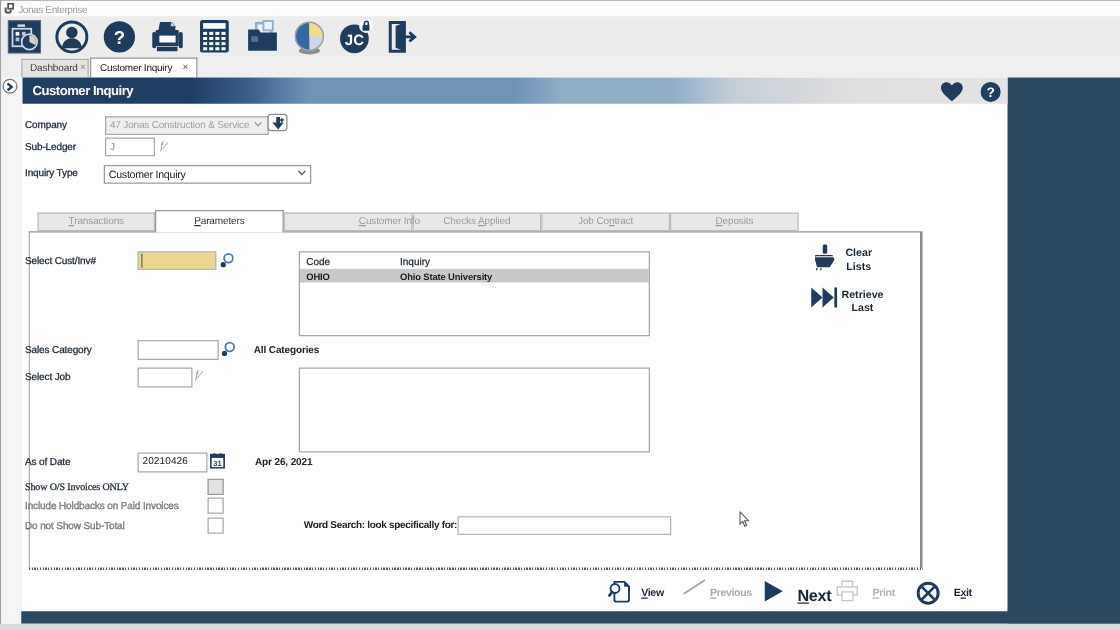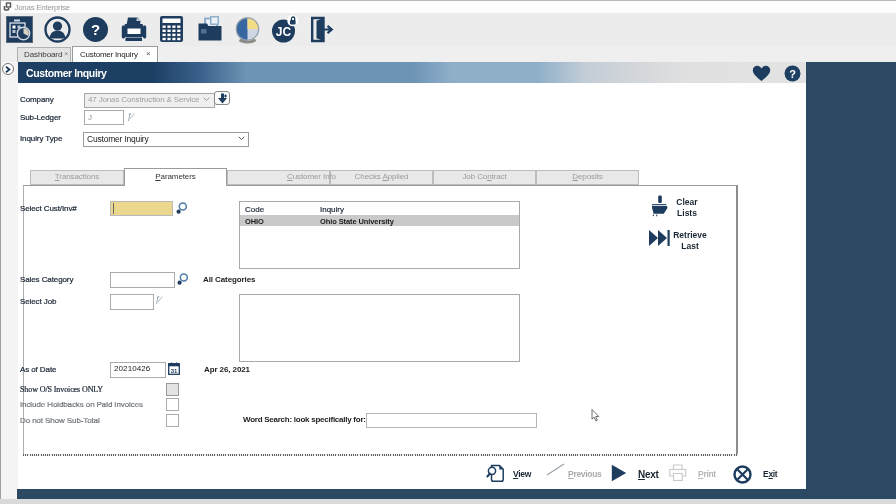--- a/index.html
+++ b/index.html
@@ -258,21 +258,21 @@
   <path d="M3.7 9.6 L1.5 12.4" stroke="#1d3c5e" stroke-width="2.2" stroke-linecap="round"></path>
 </svg>
 <div class="abs" style="left:513px;top:469px;font-size:8.5px;letter-spacing:-0.3px;font-weight:bold;color:#1a2633;"><u>V</u>iew</div>
 <svg class="abs" style="left:546px;top:463px" width="19" height="13" viewBox="0 0 19 13">
   <path d="M1 12 L18 1" stroke="#9aa4ad" stroke-width="1.3" fill="none"></path>
 </svg>
 <div class="abs" style="left:568px;top:469px;font-size:8.5px;letter-spacing:-0.3px;font-weight:bold;color:#ababab;"><u>P</u>revious</div>
 <svg class="abs" style="left:611px;top:464px" width="16" height="18" viewBox="0 0 16 18">
   <path d="M0.8 0.8 L15.2 9 L0.8 17.2 Z" fill="#1d3c5e"></path>
 </svg>
-<div class="abs" style="left:638px;top:469px;font-size:10px;letter-spacing:-0.3px;font-weight:bold;color:#1a2633;"><u>N</u>ext</div>
+<div class="abs" style="left:638px;top:469px;font-size:13px;letter-spacing:-0.3px;font-weight:bold;color:#1a2633;"><u>N</u>ext</div>
 <svg class="abs" style="left:668px;top:464px" width="20" height="18" viewBox="0 0 20 18">
   <path d="M5.5 5.5 L5.5 1 L14 1 L14 5.5" fill="none" stroke="#c8c8c8" stroke-width="1.1"></path>
   <rect x="1.8" y="5.5" width="16" height="6.5" fill="none" stroke="#c8c8c8" stroke-width="1.1"></rect>
   <rect x="5.5" y="9.5" width="8.8" height="7" fill="#fff" stroke="#c8c8c8" stroke-width="1.1"></rect>
 </svg>
 <div class="abs" style="left:698px;top:469px;font-size:8.5px;letter-spacing:-0.3px;font-weight:bold;color:#b5b5b5;"><u>P</u>rint</div>
 <svg class="abs" style="left:733px;top:465px" width="19" height="19" viewBox="0 0 19 19">
   <circle cx="9.5" cy="9.5" r="8" fill="none" stroke="#1d3c5e" stroke-width="2.4"></circle>
   <path d="M4.5 4.5 L14.5 14.5 M14.5 4.5 L4.5 14.5" stroke="#1d3c5e" stroke-width="2.2"></path>
 </svg>

